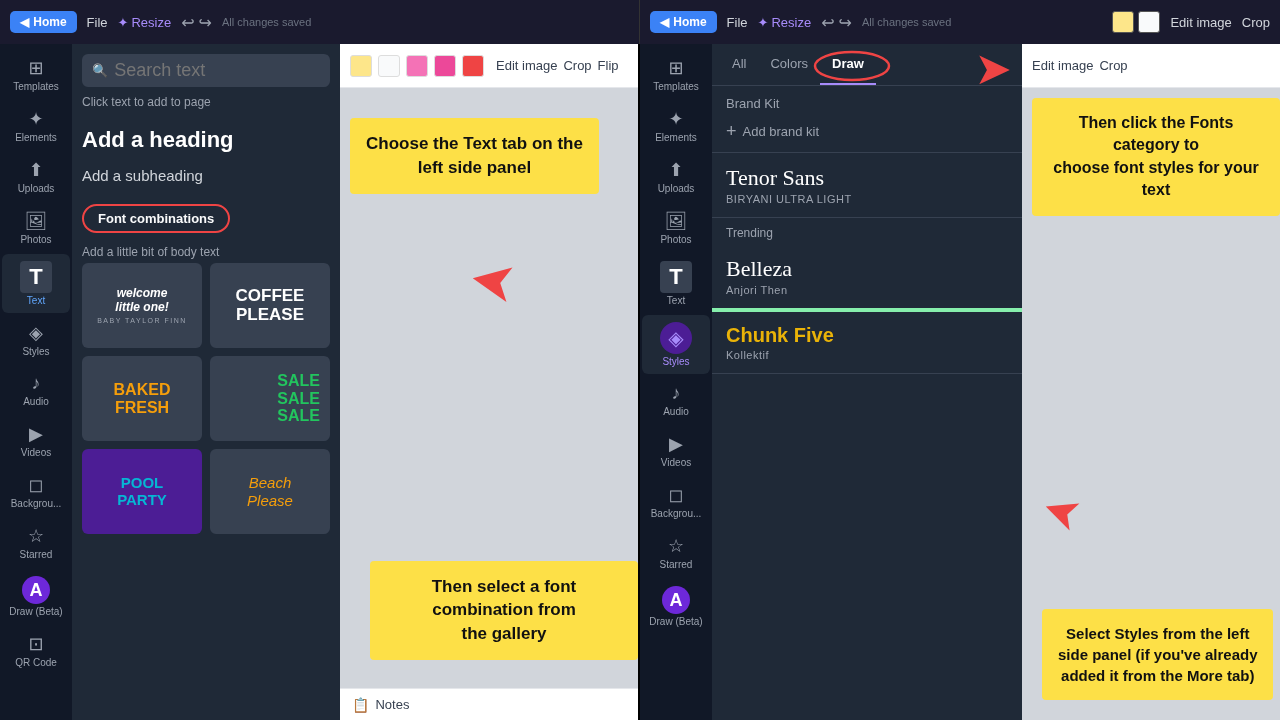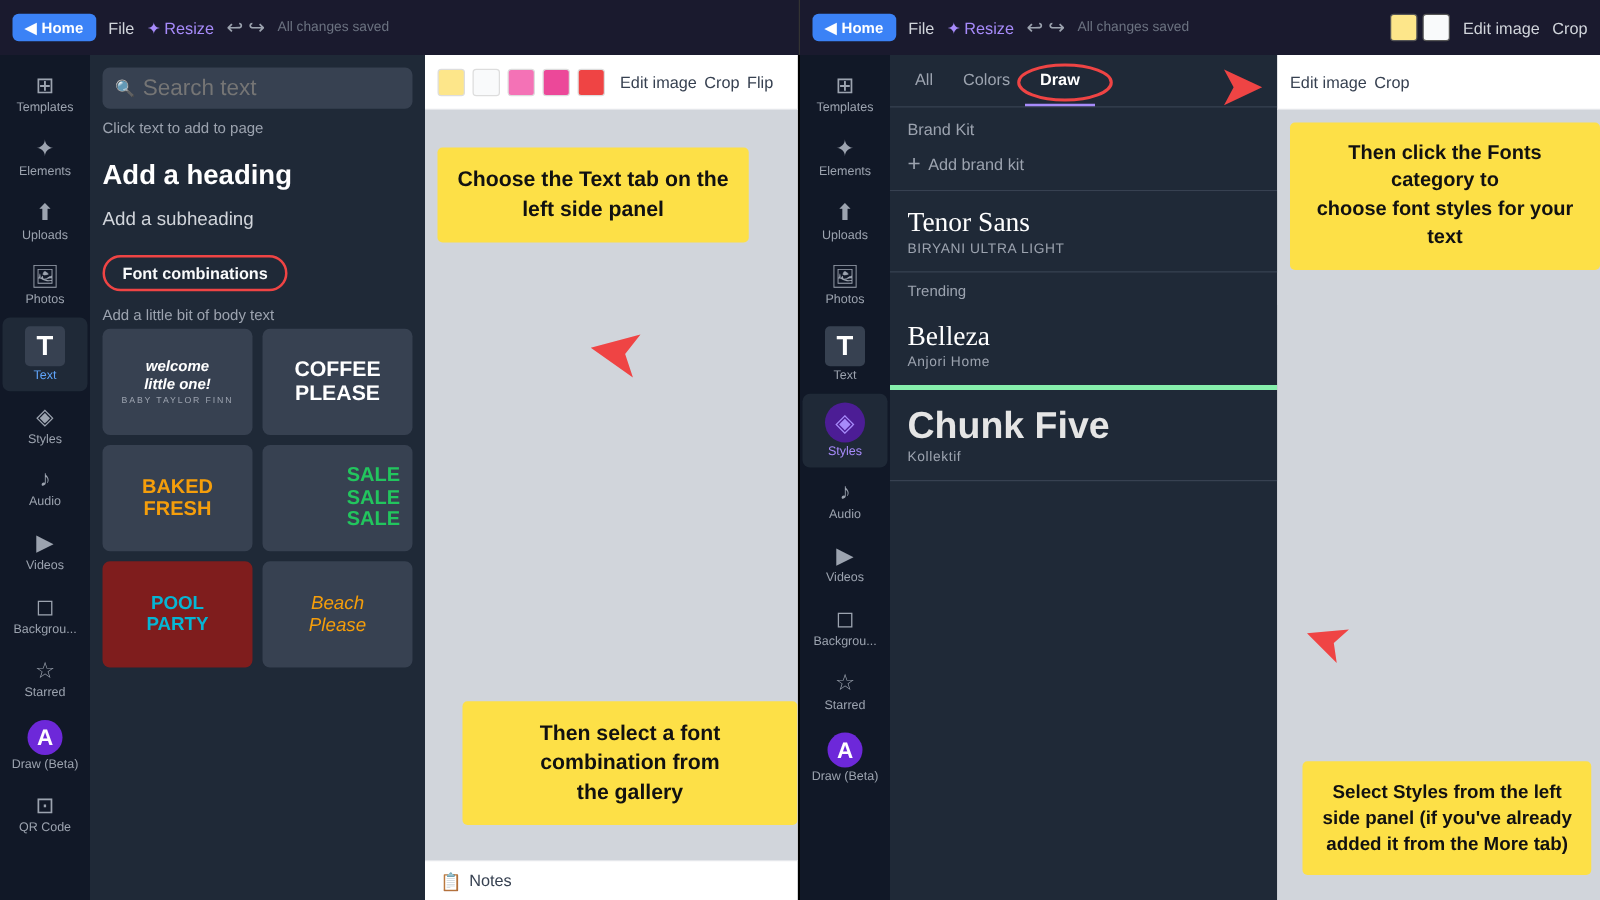--- a/index.html
+++ b/index.html
@@ -142,21 +142,21 @@
           </div>
 
           <div style="background:#374151;border-radius:6px;padding:10px;display:flex;flex-direction:column;align-items:center;justify-content:center;min-height:85px;cursor:pointer;">
             <div style="font-size:16px;font-weight:900;color:#f59e0b;text-align:center;line-height:1.1;">BAKED<br>FRESH</div>
           </div>
 
           <div style="background:#374151;border-radius:6px;padding:10px;display:flex;flex-direction:column;align-items:flex-end;justify-content:center;min-height:85px;cursor:pointer;">
             <div style="font-size:16px;font-weight:900;color:#22c55e;text-align:center;line-height:1.1;">SALE<br>SALE<br>SALE</div>
           </div>
 
-          <div style="background:#7f1d1d;border-radius:6px;padding:10px;display:flex;flex-direction:column;align-items:center;justify-content:center;min-height:85px;cursor:pointer;">
+          <div style="background:#4c1d95;border-radius:6px;padding:10px;display:flex;flex-direction:column;align-items:center;justify-content:center;min-height:85px;cursor:pointer;">
             <div style="font-size:15px;font-weight:900;color:#06b6d4;text-align:center;line-height:1.1;">POOL<br>PARTY</div>
           </div>
 
           <div style="background:#374151;border-radius:6px;padding:10px;display:flex;flex-direction:column;align-items:center;justify-content:center;min-height:85px;cursor:pointer;">
             <div style="font-size:15px;font-style:italic;color:#f59e0b;text-align:center;line-height:1.2;">Beach<br>Please</div>
           </div>
         </div>
       </div>
 
       <div style="flex:1; display:flex; flex-direction:column; background:#f3f4f6;">
@@ -267,25 +267,25 @@
 
         <div style="padding:12px 14px;border-bottom:1px solid #374151;cursor:pointer;background:#1f2937;">
           <div style="font-size:22px;color:white;font-family:Georgia,serif;margin-bottom:2px;">Tenor Sans</div>
           <div style="font-size:11px;color:#9ca3af;letter-spacing:0.5px;">BIRYANI ULTRA LIGHT</div>
         </div>
 
         <div style="font-size:12px;color:#9ca3af;padding:8px 14px 4px;">Trending</div>
 
         <div style="padding:12px 14px;border-bottom:4px solid #86efac;cursor:pointer;background:#1f2937;">
           <div style="font-size:22px;color:white;font-family:Georgia,serif;margin-bottom:2px;">Belleza</div>
-          <div style="font-size:11px;color:#9ca3af;letter-spacing:0.5px;">Anjori Home</div>
+          <div style="font-size:11px;color:#9ca3af;letter-spacing:0.5px;">Anjori Then</div>
         </div>
 
         <div style="padding:12px 14px;border-bottom:1px solid #374151;cursor:pointer;background:#1f2937;">
-          <div style="font-size:30px;color:#e5e5e5;font-weight:900;margin-bottom:2px;">
+          <div style="font-size:20px;color:#eab308;font-weight:900;margin-bottom:2px;">
             <span>Chunk Five</span>
           </div>
           <div style="font-size:11px;color:#9ca3af;letter-spacing:0.5px;">Kollektif</div>
         </div>
       </div>
 
       <div style="flex:1; display:flex; flex-direction:column; background:#f3f4f6; position:relative;">
 
         <div style="height:44px;background:white;border-bottom:1px solid #e5e7eb;display:flex;align-items:center;gap:6px;padding:0 10px;">
           <button style="background:none;border:none;font-size:13px;color:#374151;cursor:pointer;">Edit image</button>

